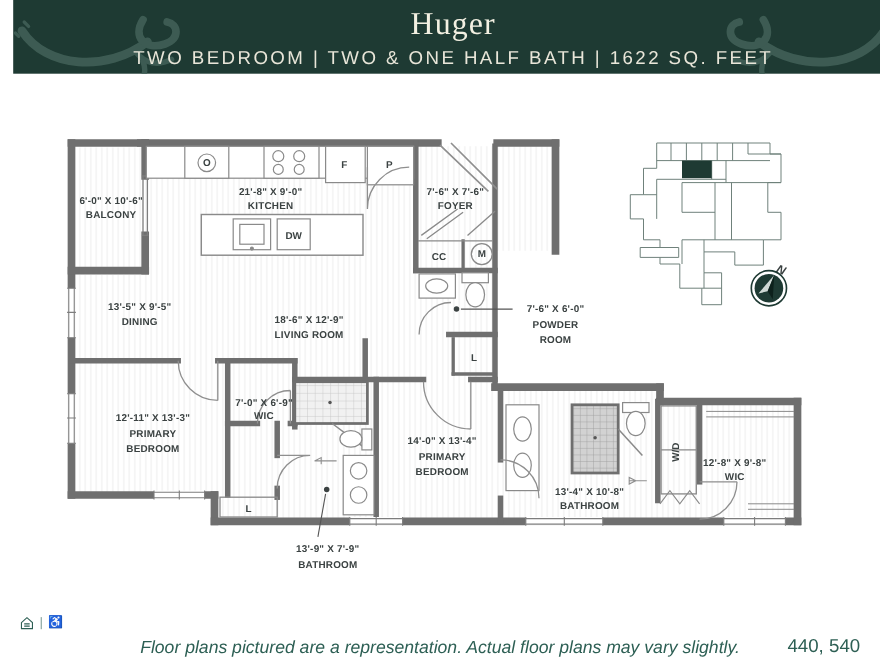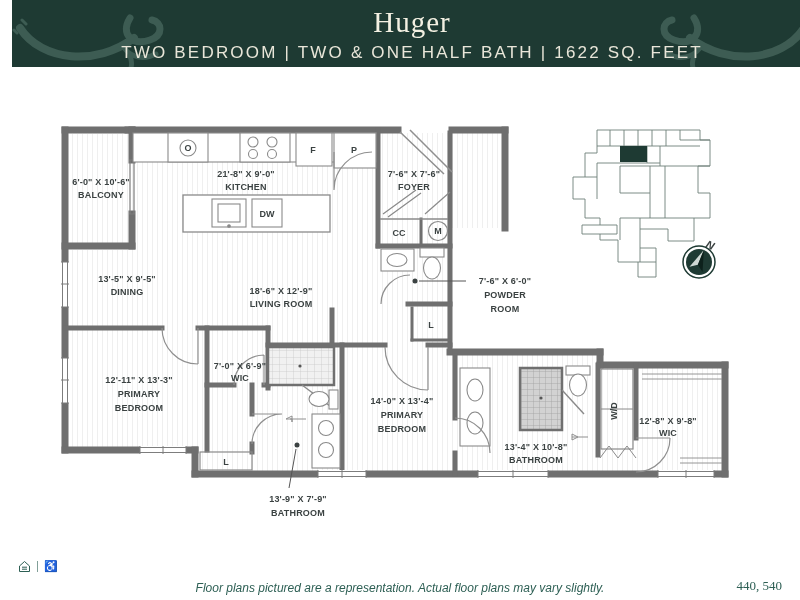--- a/index.html
+++ b/index.html
@@ -17,22 +17,22 @@
   .plan{position:absolute;left:0;top:78px;}
   .plan text{font-family:"Liberation Sans",sans-serif;font-weight:bold;fill:#3b4242;}
   .rl{font-size:9px;letter-spacing:.2px;}
   .fl{font-size:9px;}
   
   .foot-icons{position:absolute;left:18px;top:560px;display:flex;align-items:center;gap:6px;height:13px;}
   .foot-icons .divider{width:1px;height:11px;background:#2d5f54;opacity:.6;}
   .wheel{font-size:11px;color:#2d5f54;line-height:11px;}
   .plan-code{position:absolute;left:18px;top:578px;font-size:12.5px;color:#2d5f54;margin-top:24px;}
   .disclaimer{position:absolute;left:0;top:581px;width:100%;text-align:center;
-    font-size:12px;font-style:italic;color:#2d5f54;}
-  .unit-numbers{position:absolute;right:18px;top:578px;font-size:13px;color:#2d5f54;font-family:Liberation Serif, serif;}
+    font-size:16px;font-style:italic;color:#2d5f54;}
+  .unit-numbers{position:absolute;right:18px;top:578px;font-size:17px;color:#2d5f54;}
 </style>
 </head>
 <body>
 
 <div class="page">
 
   <div class="hdr">
     <svg class="flourish left" width="170" height="67" viewBox="0 0 170 67">
       <g stroke="#416057" fill="none" stroke-linecap="round" opacity="0.9">
         <path d="M8,28 C30,62 85,66 122,38" stroke-width="8"></path>

